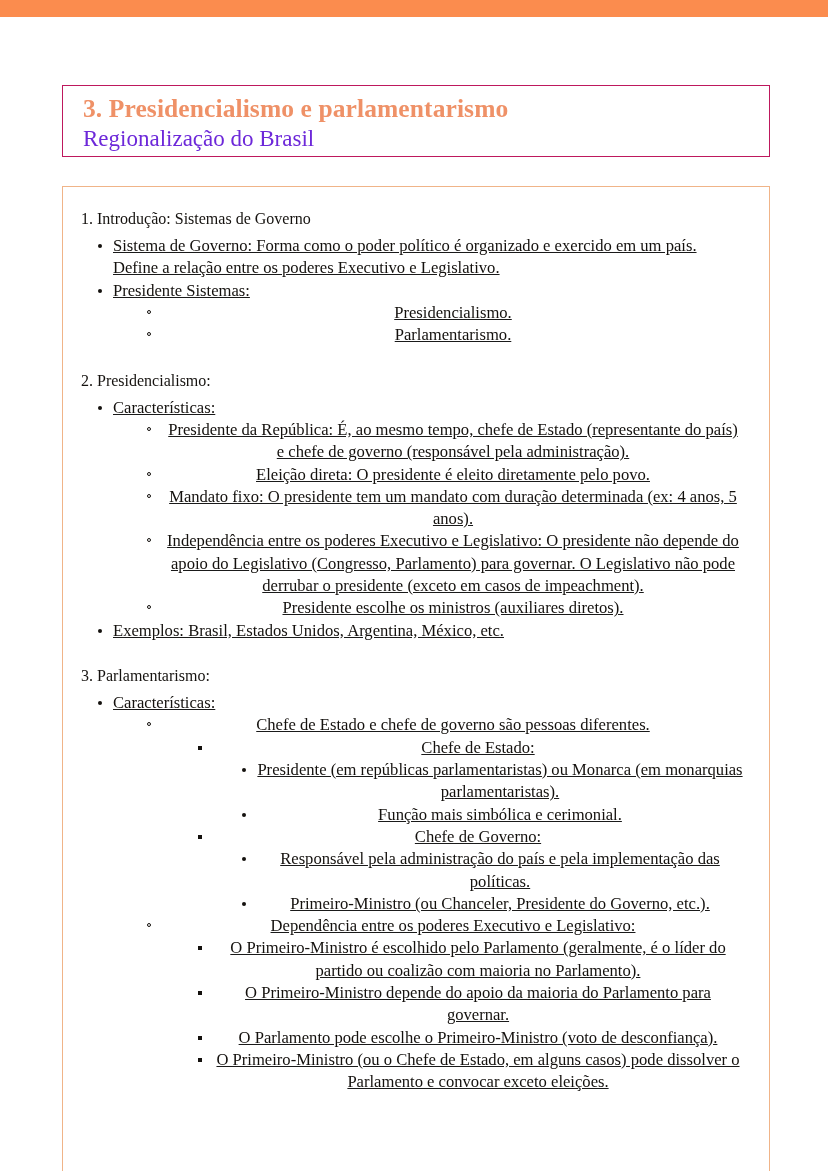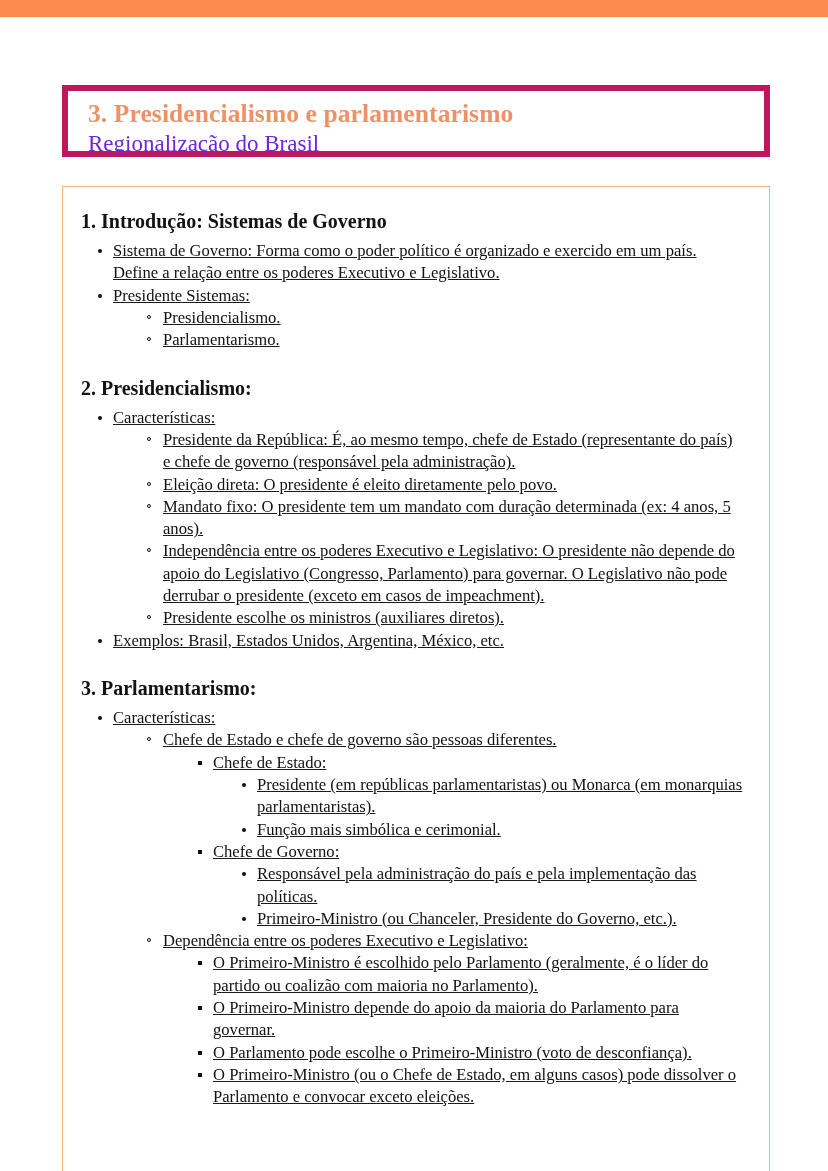--- a/index.html
+++ b/index.html
@@ -32,21 +32,21 @@
     background: #fb8c4e;
   }
 
   
   .title-box {
     position: absolute;
     left: 62px;
     top: 85px;
     width: 708px;
     height: 72px;
-    border: 6px solid #be185d;
+    border: 1px solid #be185d;
     background: #ffffff;
     box-sizing: border-box;
     padding: 9px 16px 0 20px;
   }
   .doc-title {
     font-size: 25.5px;
     font-weight: bold;
     color: #ef9167;
     line-height: 1.12;
     letter-spacing: 0.1px;
@@ -68,35 +68,35 @@
     top: 186px;
     width: 708px;
     height: 1060px;
     border: 1px solid #f0b488;
     background: #ffffff;
     box-sizing: border-box;
     padding: 22px 26px 0 18px;
   }
 
   .section-head {
-    font-size: 20px;
-    font-weight: bold;
+    font-size: 16px;
+    font-weight: normal;
     color: #15120f;
     line-height: 1.25;
     margin: 0 0 6px 0;
   }
   .section-head.spaced { margin-top: 24px; }
 
   ul.lvl {
     list-style: none;
     margin: 0;
     padding: 0;
   }
   ul.lvl1 { margin-left: 13px; text-decoration: underline; }
-  ul.lvl2 { margin-left: 31px; }
+  ul.lvl2 { margin-left: 31px; text-align: center; }
   ul.lvl3 { margin-left: 31px; }
   ul.lvl4 { margin-left: 25px; }
 
   li.item {
     position: relative;
     font-size: 16.6px;
     line-height: 1.345;
     color: #14110e;
     padding-left: 19px;
     margin: 0;

